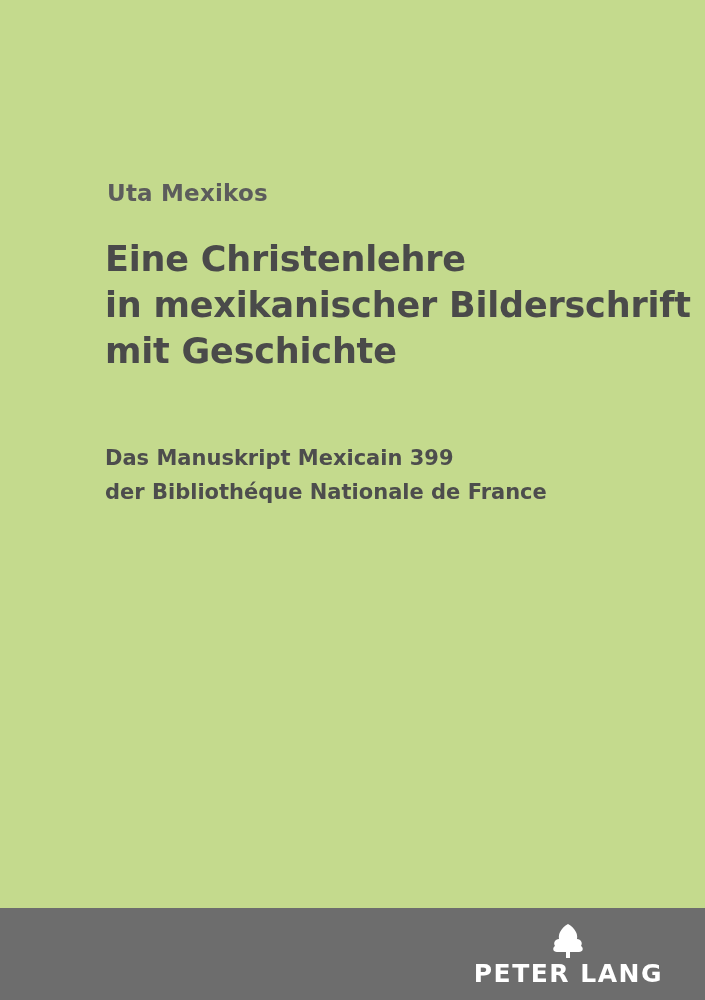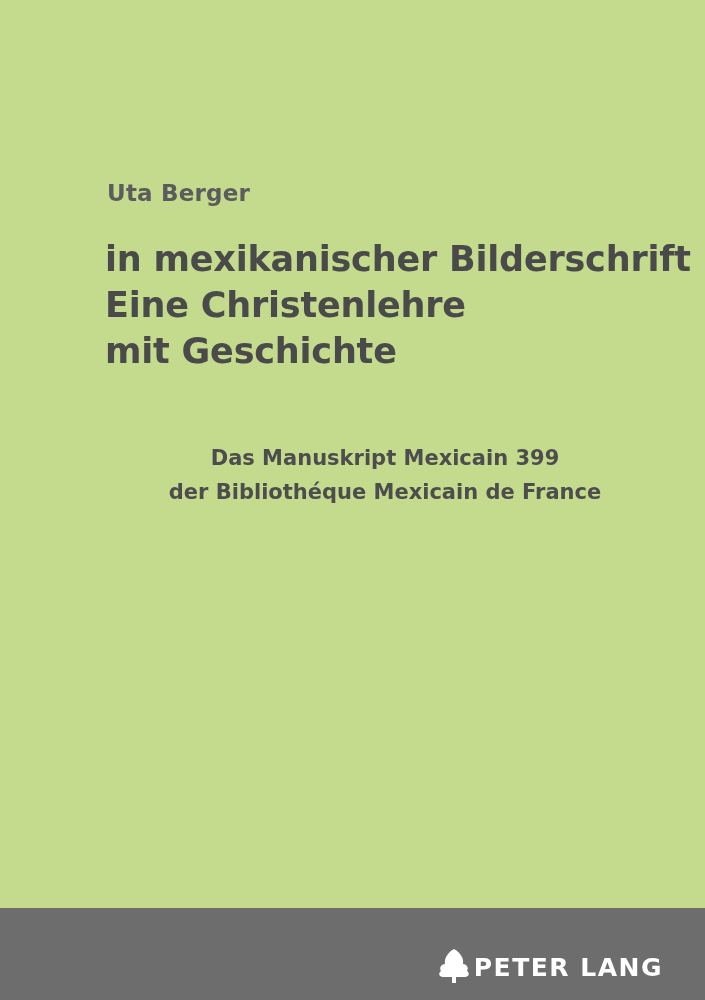--- a/index.html
+++ b/index.html
@@ -47,40 +47,39 @@
   }
   .subtitle {
     position: absolute;
     left: 105px;
     top: 441px;
     width: 560px;
     font-size: 21px;
     font-weight: bold;
     color: #4d4d4d;
     line-height: 1.62;
-    text-align: center;
   }
   .subtitle .line {
     display: block;
     white-space: nowrap;
   }
   .footer-band {
     position: absolute;
     left: 0;
     bottom: 0;
     width: 705px;
     height: 92px;
     background: #6d6d6d;
   }
   .logo {
     position: absolute;
     right: 42px;
     bottom: 14px;
     display: flex;
-    flex-direction: row;
+    flex-direction: column;
     align-items: center;
   }
   .logo-mark {
     width: 40px;
     height: 36px;
     margin-bottom: 2px;
     display: block;
   }
   .logo-text {
     font-size: 25px;
@@ -88,31 +87,31 @@
     color: #ffffff;
     letter-spacing: 1.5px;
     line-height: 1;
   }
 </style>
 </head>
 <body>
 
 <div class="cover">
 
-  <div class="author">Uta Berger</div>
+  <div class="author">Uta Mexikos</div>
 
   <div class="title">
+    <span class="line">Eine Christenlehre</span>
     <span class="line">in mexikanischer Bilderschrift</span>
-    <span class="line">Eine Christenlehre</span>
     <span class="line">mit Geschichte</span>
   </div>
 
   <div class="subtitle">
     <span class="line">Das Manuskript Mexicain 399</span>
-    <span class="line">der Bibliothéque Mexicain de France</span>
+    <span class="line">der Bibliothéque Nationale de France</span>
   </div>
 
   <div class="footer-band">
     <div class="logo">
       <svg class="logo-mark" viewBox="0 0 40 36">
         <path d="M20 1 C13 5, 10 11, 11 16 C7 16, 5 20, 7 23 C4 25, 5 29, 9 29 L31 29 C35 29, 36 25, 33 23 C35 20, 33 16, 29 16 C30 11, 27 5, 20 1 Z" fill="#ffffff"></path>
         <rect x="18" y="27" width="4" height="8" fill="#ffffff"></rect>
       </svg>
       <div class="logo-text">PETER LANG</div>
     </div>

